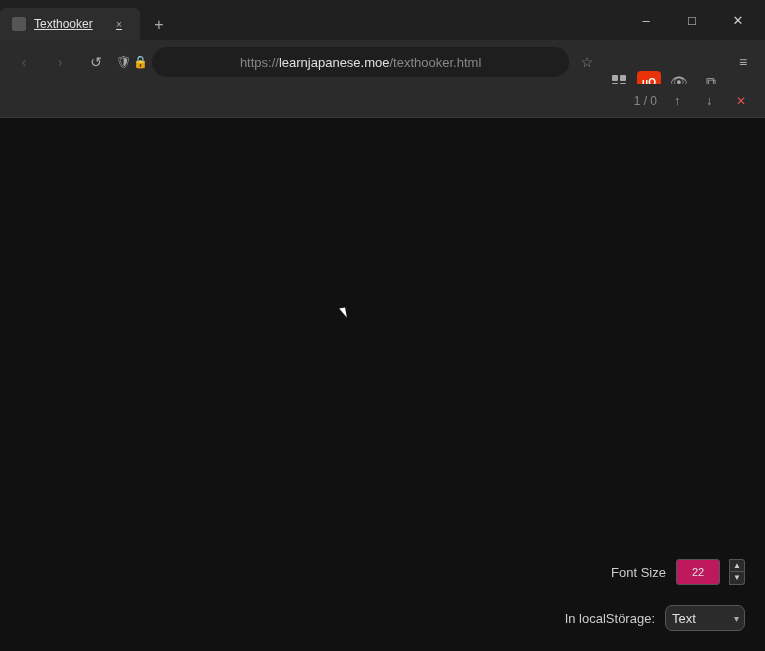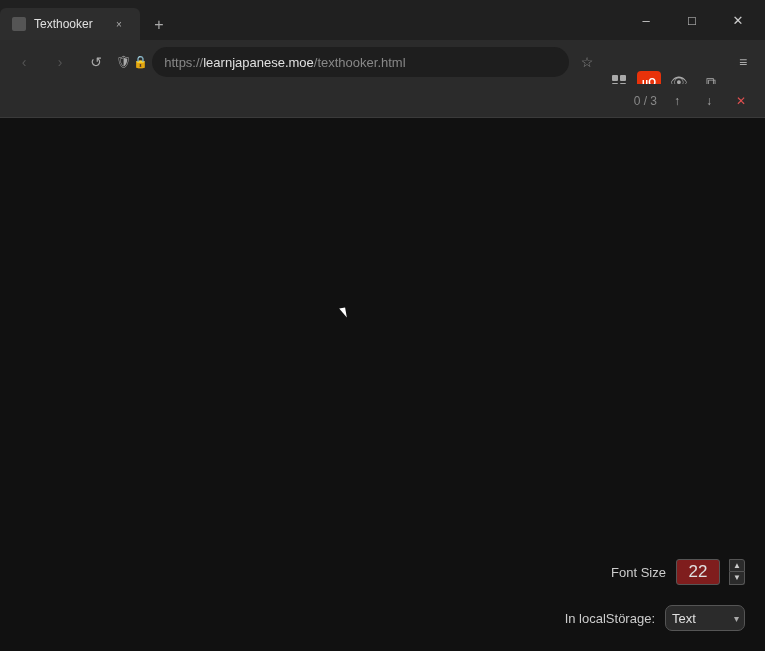--- a/index.html
+++ b/index.html
@@ -35,20 +35,21 @@
       min-width: 140px;
       max-width: 240px;
       display: flex;
       align-items: center;
       padding: 0 12px;
       font-size: 12px;
       border-radius: 6px 6px 0 0;
       gap: 8px;
       position: relative;
       top: 0;
+      text-decoration: underline;
     }
     .tab-favicon {
       width: 14px;
       height: 14px;
       background: #555;
       border-radius: 2px;
       flex-shrink: 0;
     }
     .tab-title {
       flex: 1;
@@ -130,20 +131,21 @@
     }
     .address-bar {
       flex: 1;
       background: #1e1e1e;
       border-radius: 20px;
       height: 30px;
       display: flex;
       align-items: center;
       padding: 0 12px;
       gap: 6px;
+      text-align: center;
     }
     .address-text {
       color: #e0e0e0;
       font-size: 13px;
       flex: 1;
     }
     .address-url-scheme {
       color: #888;
     }
     .address-url-domain {
@@ -267,24 +269,24 @@
     .control-row {
       display: flex;
       align-items: center;
       gap: 10px;
     }
     .control-label {
       color: #cccccc;
       font-size: 13px;
     }
     .font-size-input {
-      background: #7f1d1d;
+      background: #be185d;
       border: 1px solid #555;
       color: #e0e0e0;
-      font-size: 17px;
+      font-size: 11px;
       width: 44px;
       height: 26px;
       text-align: center;
       padding: 0 2px;
       border-radius: 3px;
     }
     .spinner-wrap {
       display: flex;
       flex-direction: column;
       height: 26px;
@@ -406,21 +408,21 @@
     <div class="ext-btn">
       <span class="ext-copy">⧉</span>
     </div>
   </div>
   <div class="menu-btn">
     <span>≡</span>
   </div>
 </div>
 
 <div class="find-bar">
-  <span class="find-count">0 / 3</span>
+  <span class="find-count">1 / 0</span>
   <div class="find-btn">↑</div>
   <div class="find-btn">↓</div>
   <div class="find-btn find-close-btn">✕</div>
 </div>
 
 <div class="content-area">
 
   <div class="cursor"></div>
 
   <div class="bottom-controls">

